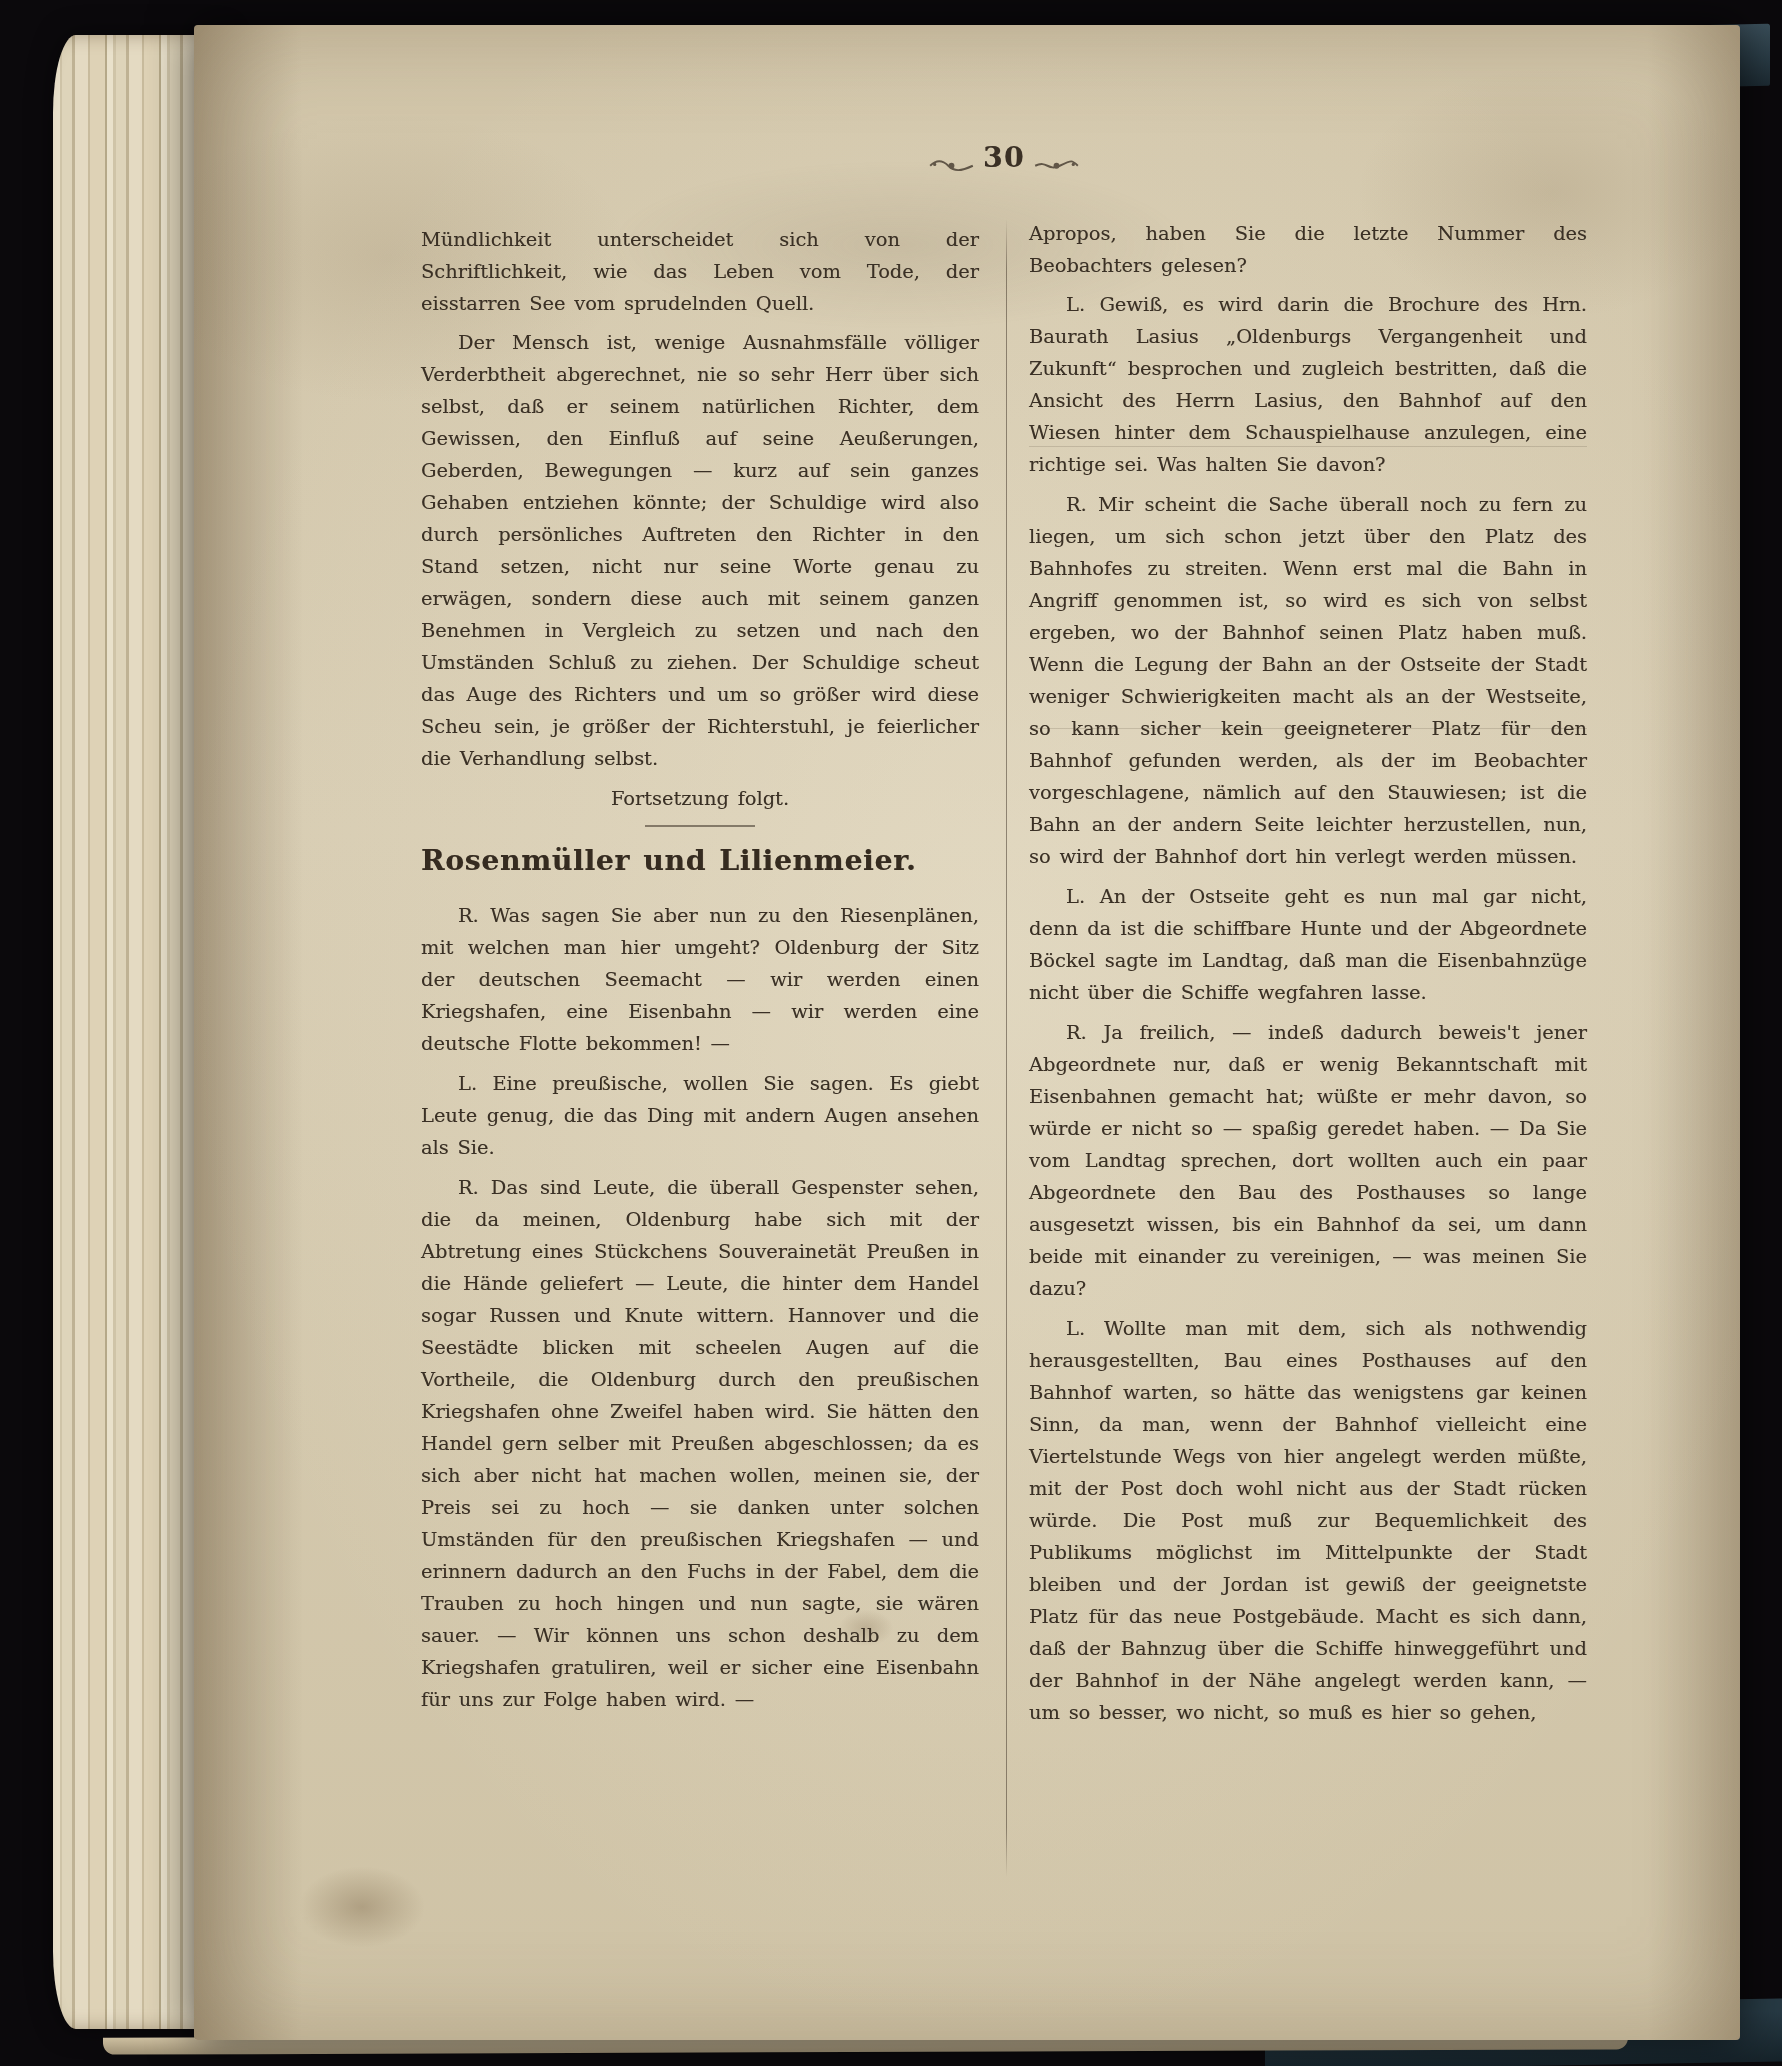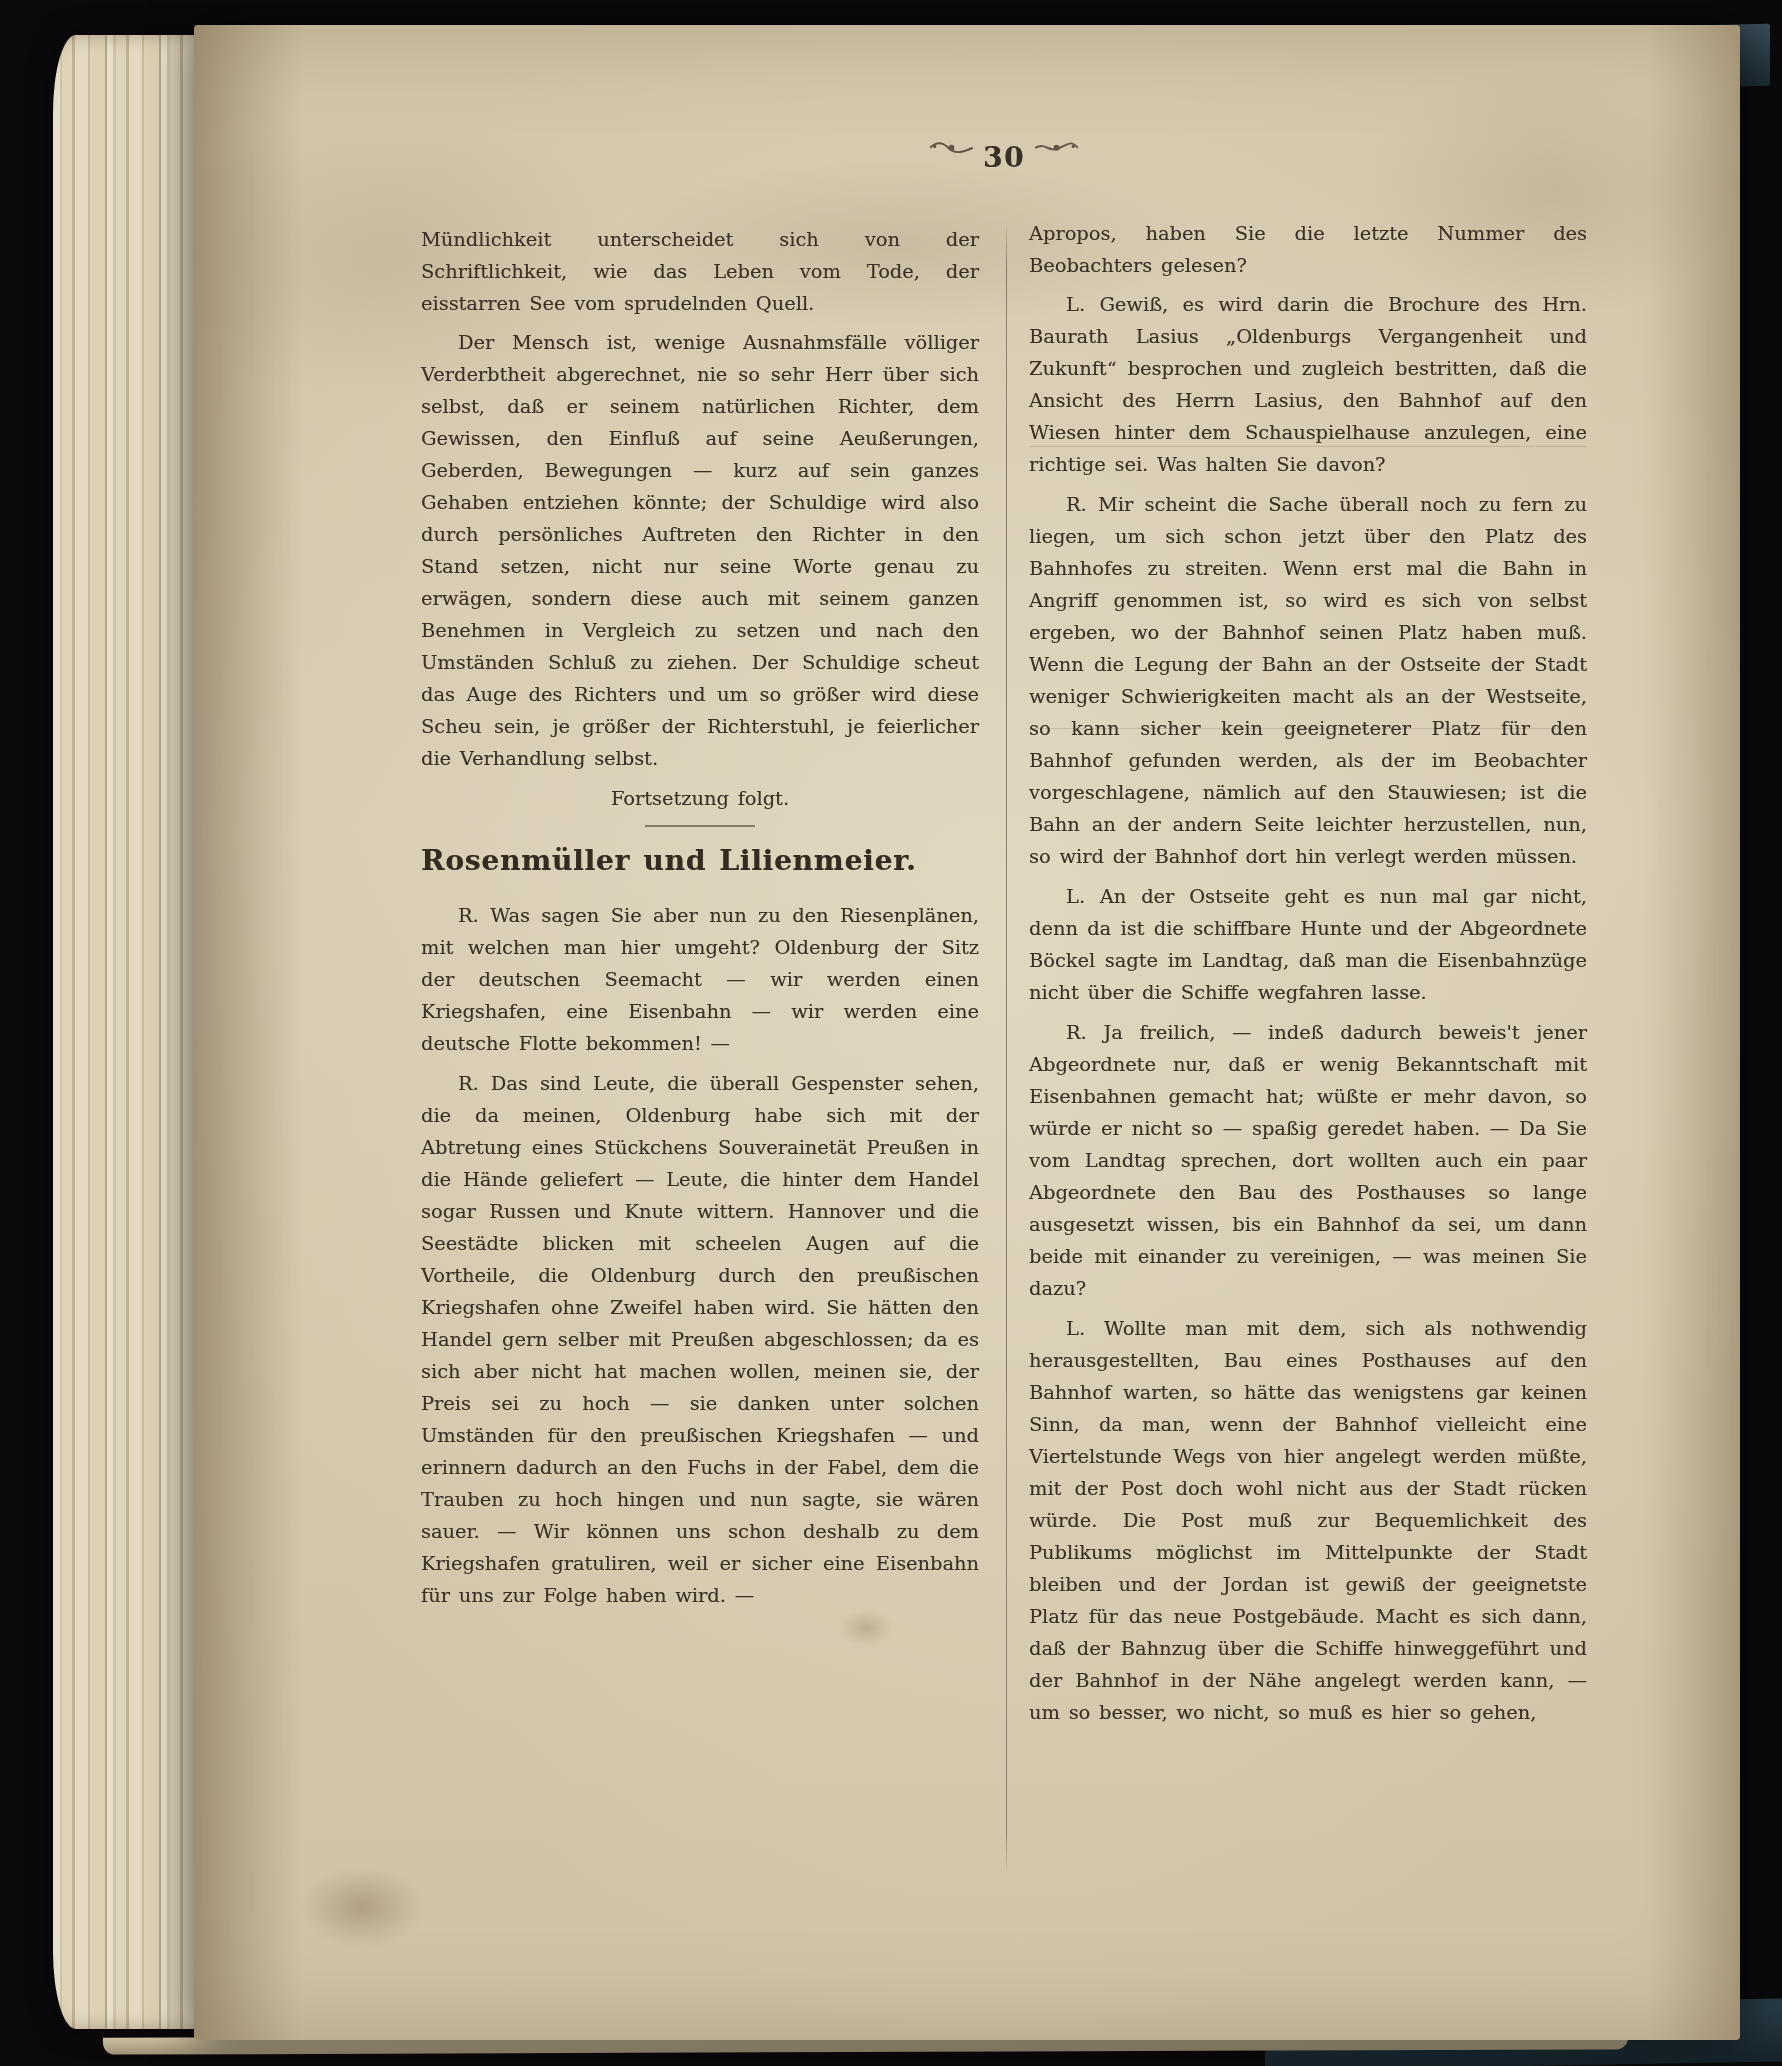--- a/index.html
+++ b/index.html
@@ -64,21 +64,21 @@
       radial-gradient(ellipse at 52% 46%, rgba(250,244,226,.30), transparent 72%),
       linear-gradient(90deg, rgba(80,60,35,.30), rgba(80,60,35,0) 7%),
       linear-gradient(90deg, rgba(80,60,35,0) 94%, rgba(80,60,35,.22)),
       linear-gradient(180deg, #d2c6aa 0%, #d7ccb2 40%, #cfc3a6 100%);
     box-shadow: 0 0 45px rgba(0,0,0,.65), inset 0 0 103px rgba(95,72,42,.30);
   }
 
   
   .page-header {
     position: absolute; left: 227px; top: 115px; width: 1166px;
-    display: flex; align-items: flex-start; justify-content: center;
+    display: flex; align-items: flex-end; justify-content: center;
     gap: 8px;
     color: #3a3025;
   }
   .page-number {
     font-size: 28.4px; font-weight: bold; letter-spacing: 1.3px;
     text-shadow: 0.3px 0.3px 0.5px rgba(58,48,37,.4);
   }
   .ornament svg { display: block; opacity: .75; }
 
   
@@ -168,20 +168,21 @@
       </span>
     </div>
 
     <div class="col col-left">
       <p class="noindent">Mündlichkeit unterscheidet sich von der Schriftlichkeit, wie das Leben vom Tode, der eisstarren See vom sprudelnden Quell.</p>
       <p>Der Mensch ist, wenige Ausnahmsfälle völliger Verderbtheit abgerechnet, nie so sehr Herr über sich selbst, daß er seinem natürlichen Richter, dem Gewissen, den Einfluß auf seine Aeußerungen, Geberden, Bewegungen — kurz auf sein ganzes Gehaben entziehen könnte; der Schuldige wird also durch persönliches Auftreten den Richter in den Stand setzen, nicht nur seine Worte genau zu erwägen, sondern diese auch mit seinem ganzen Benehmen in Vergleich zu setzen und nach den Umständen Schluß zu ziehen. Der Schuldige scheut das Auge des Richters und um so größer wird diese Scheu sein, je größer der Richterstuhl, je feierlicher die Verhandlung selbst.</p>
       <p class="center">Fortsetzung folgt.</p>
       <div class="short-rule"></div>
       <h2 class="heading">Rosenmüller und Lilienmeier.</h2>
       <p>R.  Was sagen Sie aber nun zu den Riesenplänen, mit welchen man hier umgeht? Oldenburg der Sitz der deutschen Seemacht — wir werden einen Kriegshafen, eine Eisenbahn — wir werden eine deutsche Flotte bekommen! —</p>
+      <p>L.  Eine preußische, wollen Sie sagen. Es giebt Leute genug, die das Ding mit andern Augen ansehen als Sie.</p>
       <p>R.  Das sind Leute, die überall Gespenster sehen, die da meinen, Oldenburg habe sich mit der Abtretung eines Stückchens Souverainetät Preußen in die Hände geliefert — Leute, die hinter dem Handel sogar Russen und Knute wittern. Hannover und die Seestädte blicken mit scheelen Augen auf die Vortheile, die Oldenburg durch den preußischen Kriegshafen ohne Zweifel haben wird. Sie hätten den Handel gern selber mit Preußen abgeschlossen; da es sich aber nicht hat machen wollen, meinen sie, der Preis sei zu hoch — sie danken unter solchen Umständen für den preußischen Kriegshafen — und erinnern dadurch an den Fuchs in der Fabel, dem die Trauben zu hoch hingen und nun sagte, sie wären sauer. — Wir können uns schon deshalb zu dem Kriegshafen gratuliren, weil er sicher eine Eisenbahn für uns zur Folge haben wird. —</p>
     </div>
 
     <div class="colrule"></div>
 
     <div class="ghost-rule r1"></div>
     <div class="ghost-rule r2"></div>
 
     <div class="col col-right">
       <p class="noindent">Apropos, haben Sie die letzte Nummer des Beobachters gelesen?</p>

